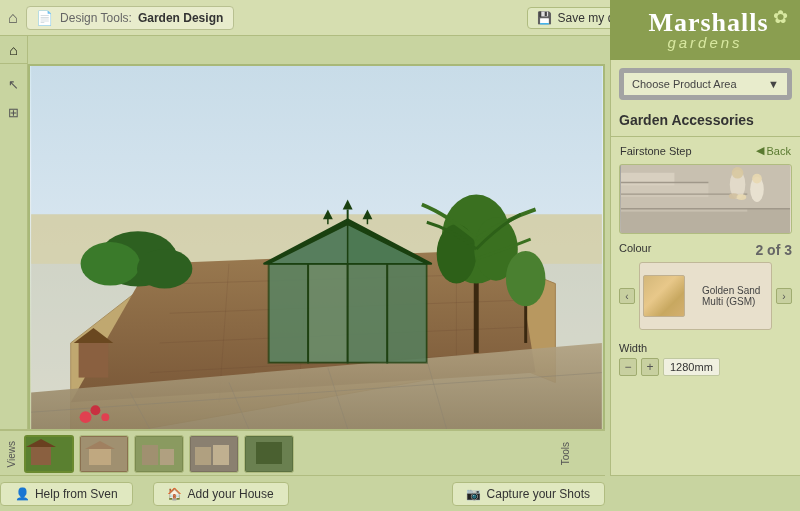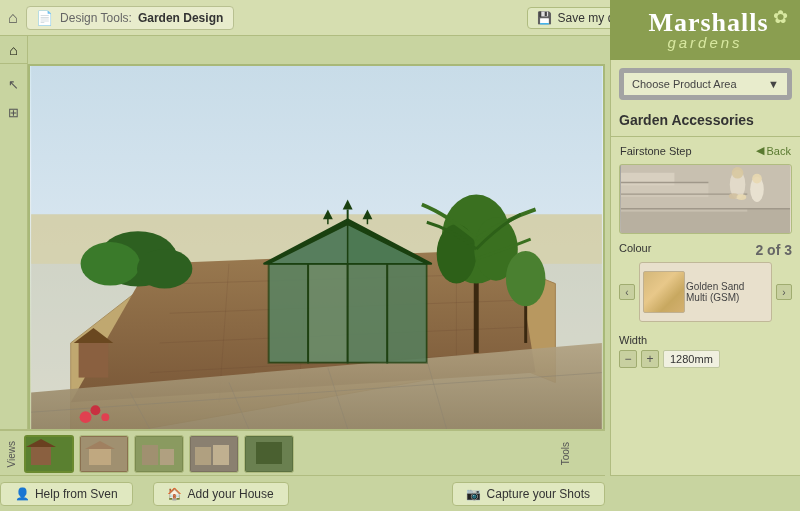--- a/index.html
+++ b/index.html
@@ -317,25 +317,25 @@
       font-size: 10px;
       cursor: pointer;
       color: #555;
       flex-shrink: 0;
     }
     .colour-swatch-area {
       flex: 1;
       background: #e8e0cc;
       border: 1px solid #c0b898;
       border-radius: 3px;
-      height: 60px;
+      height: 68px;
       display: flex;
       align-items: center;
       padding: 3px;
-      gap: 1px;
+      gap: 17px;
     }
     .colour-swatch {
       width: 42px;
       height: 42px;
       border-radius: 2px;
       border: 1px solid #c0b090;
       flex-shrink: 0;
     }
     .colour-name {
       font-size: 10px;

